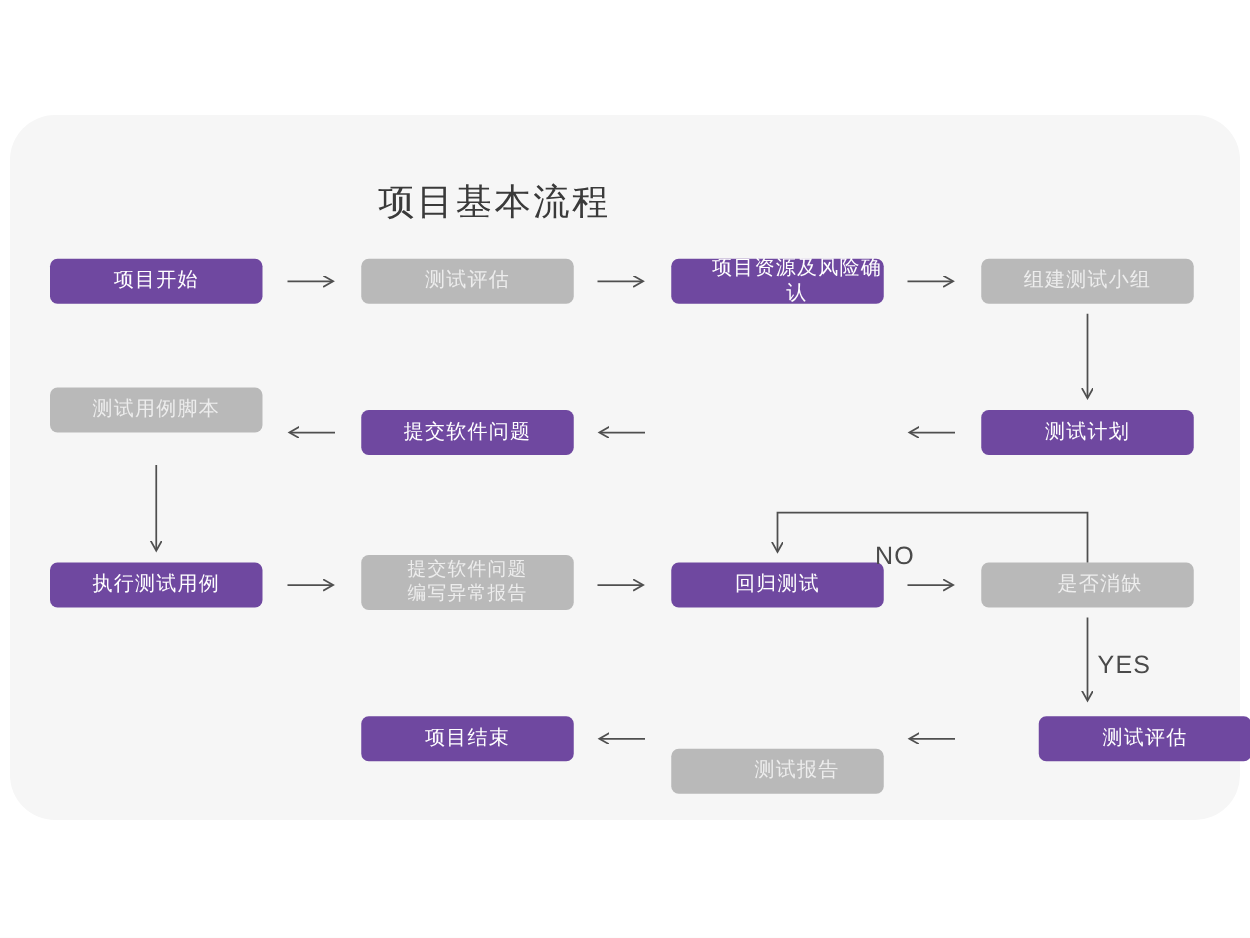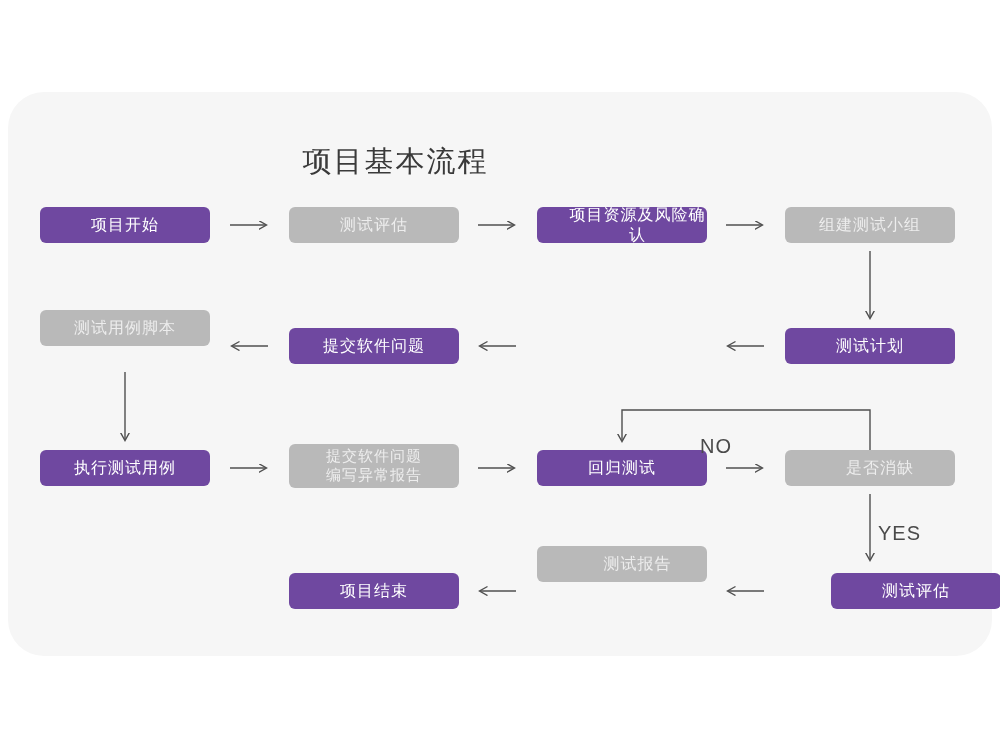--- a/index.html
+++ b/index.html
@@ -88,21 +88,21 @@
   <div class="node purple" style="left:289px; top:328px;">提交软件问题</div>
   <div class="node gray" style="left:40px;  top:310px;font-family:Liberation Serif, serif;">测试用例脚本</div>
 
   <div class="node purple" style="left:40px;  top:450px;">执行测试用例</div>
   <div class="node gray tall" style="left:289px; top:444px;">提交软件问题
 编写异常报告</div>
   <div class="node purple" style="left:537px; top:450px;">回归测试</div>
   <div class="node gray" style="left:785px; top:450px;padding-left:20px;">是否消缺</div>
 
   <div class="node purple" style="left:785px; top:573px;margin-left:46px;">测试评估</div>
-  <div class="node gray" style="left:537px; top:546px;padding-left:31px;">测试报告</div>
+  <div class="node gray" style="left:537px; top:599px;padding-left:31px;">测试报告</div>
   <div class="node purple" style="left:289px; top:573px;">项目结束</div>
 
   <div class="edge-label no">NO</div>
   <div class="edge-label yes">YES</div>
 
   <svg class="edge-layer" width="1000" height="750" viewBox="0 0 1000 750">
     <defs>
       <marker id="ah" markerWidth="11" markerHeight="11" refX="7.5" refY="4.5" orient="auto" markerUnits="userSpaceOnUse">
         <path d="M0,0 L8,4.5 L0,9" fill="none" stroke="#4f4f4f" stroke-width="1.4"></path>
       </marker>

